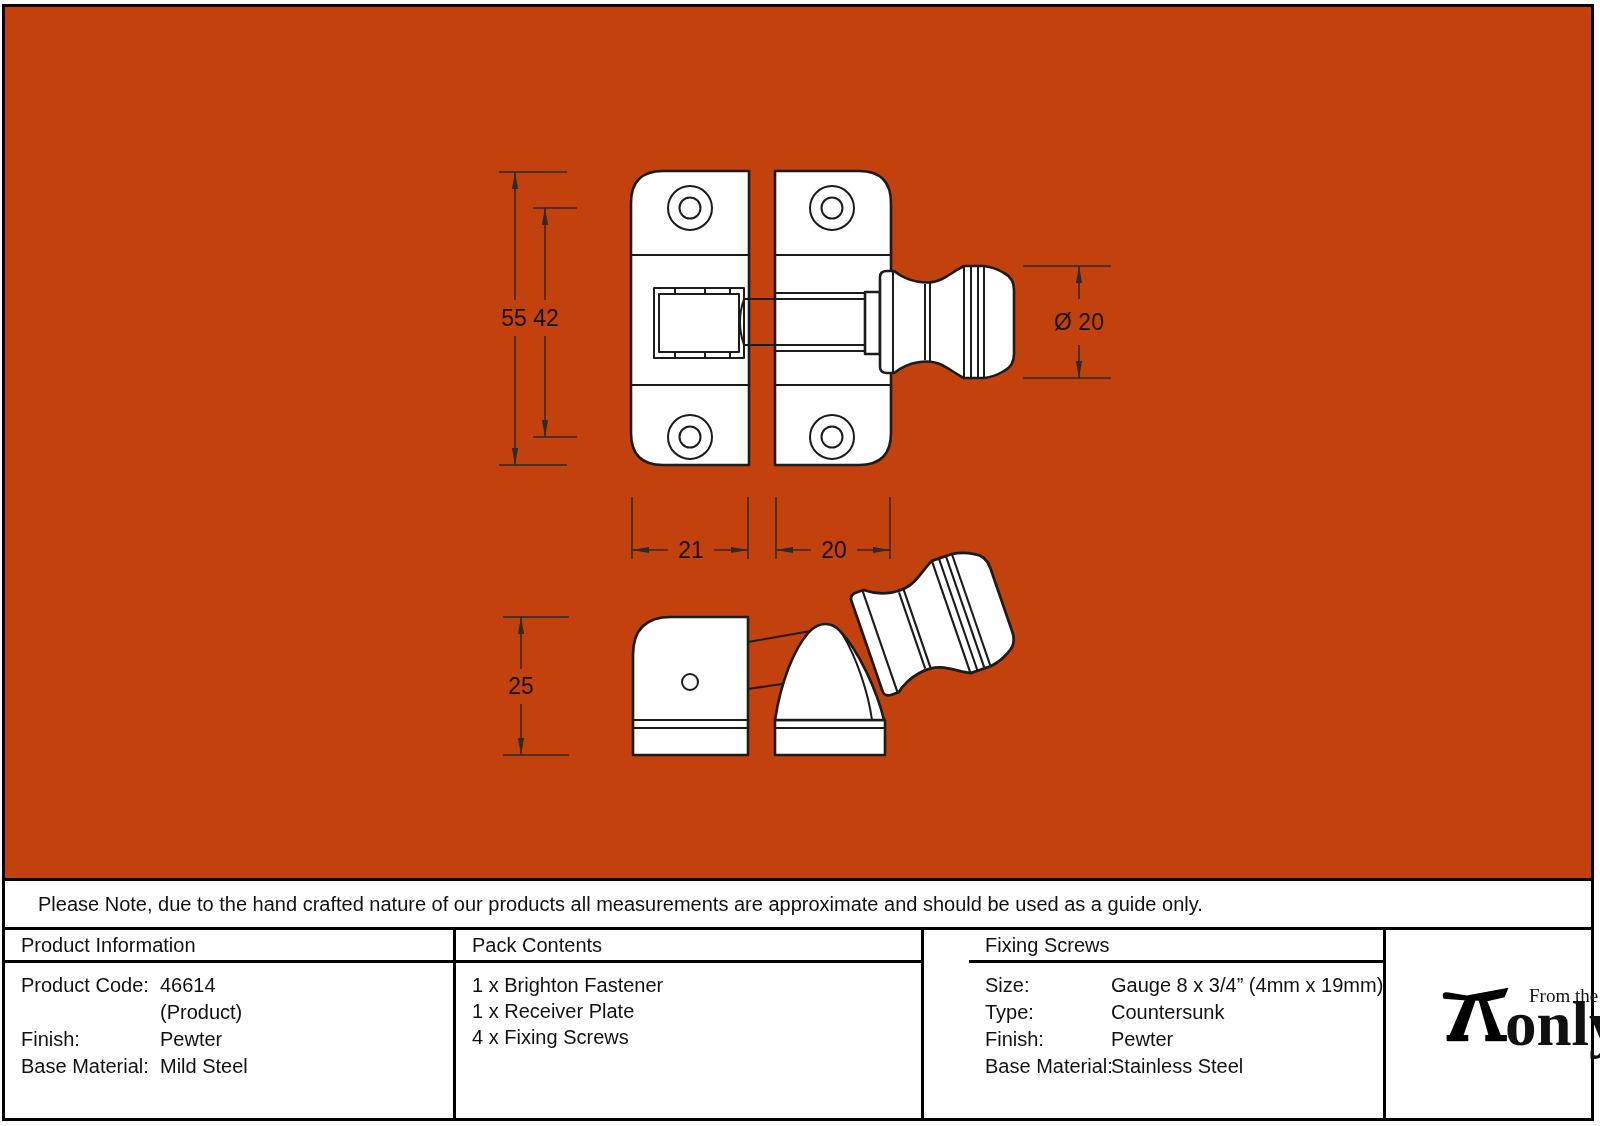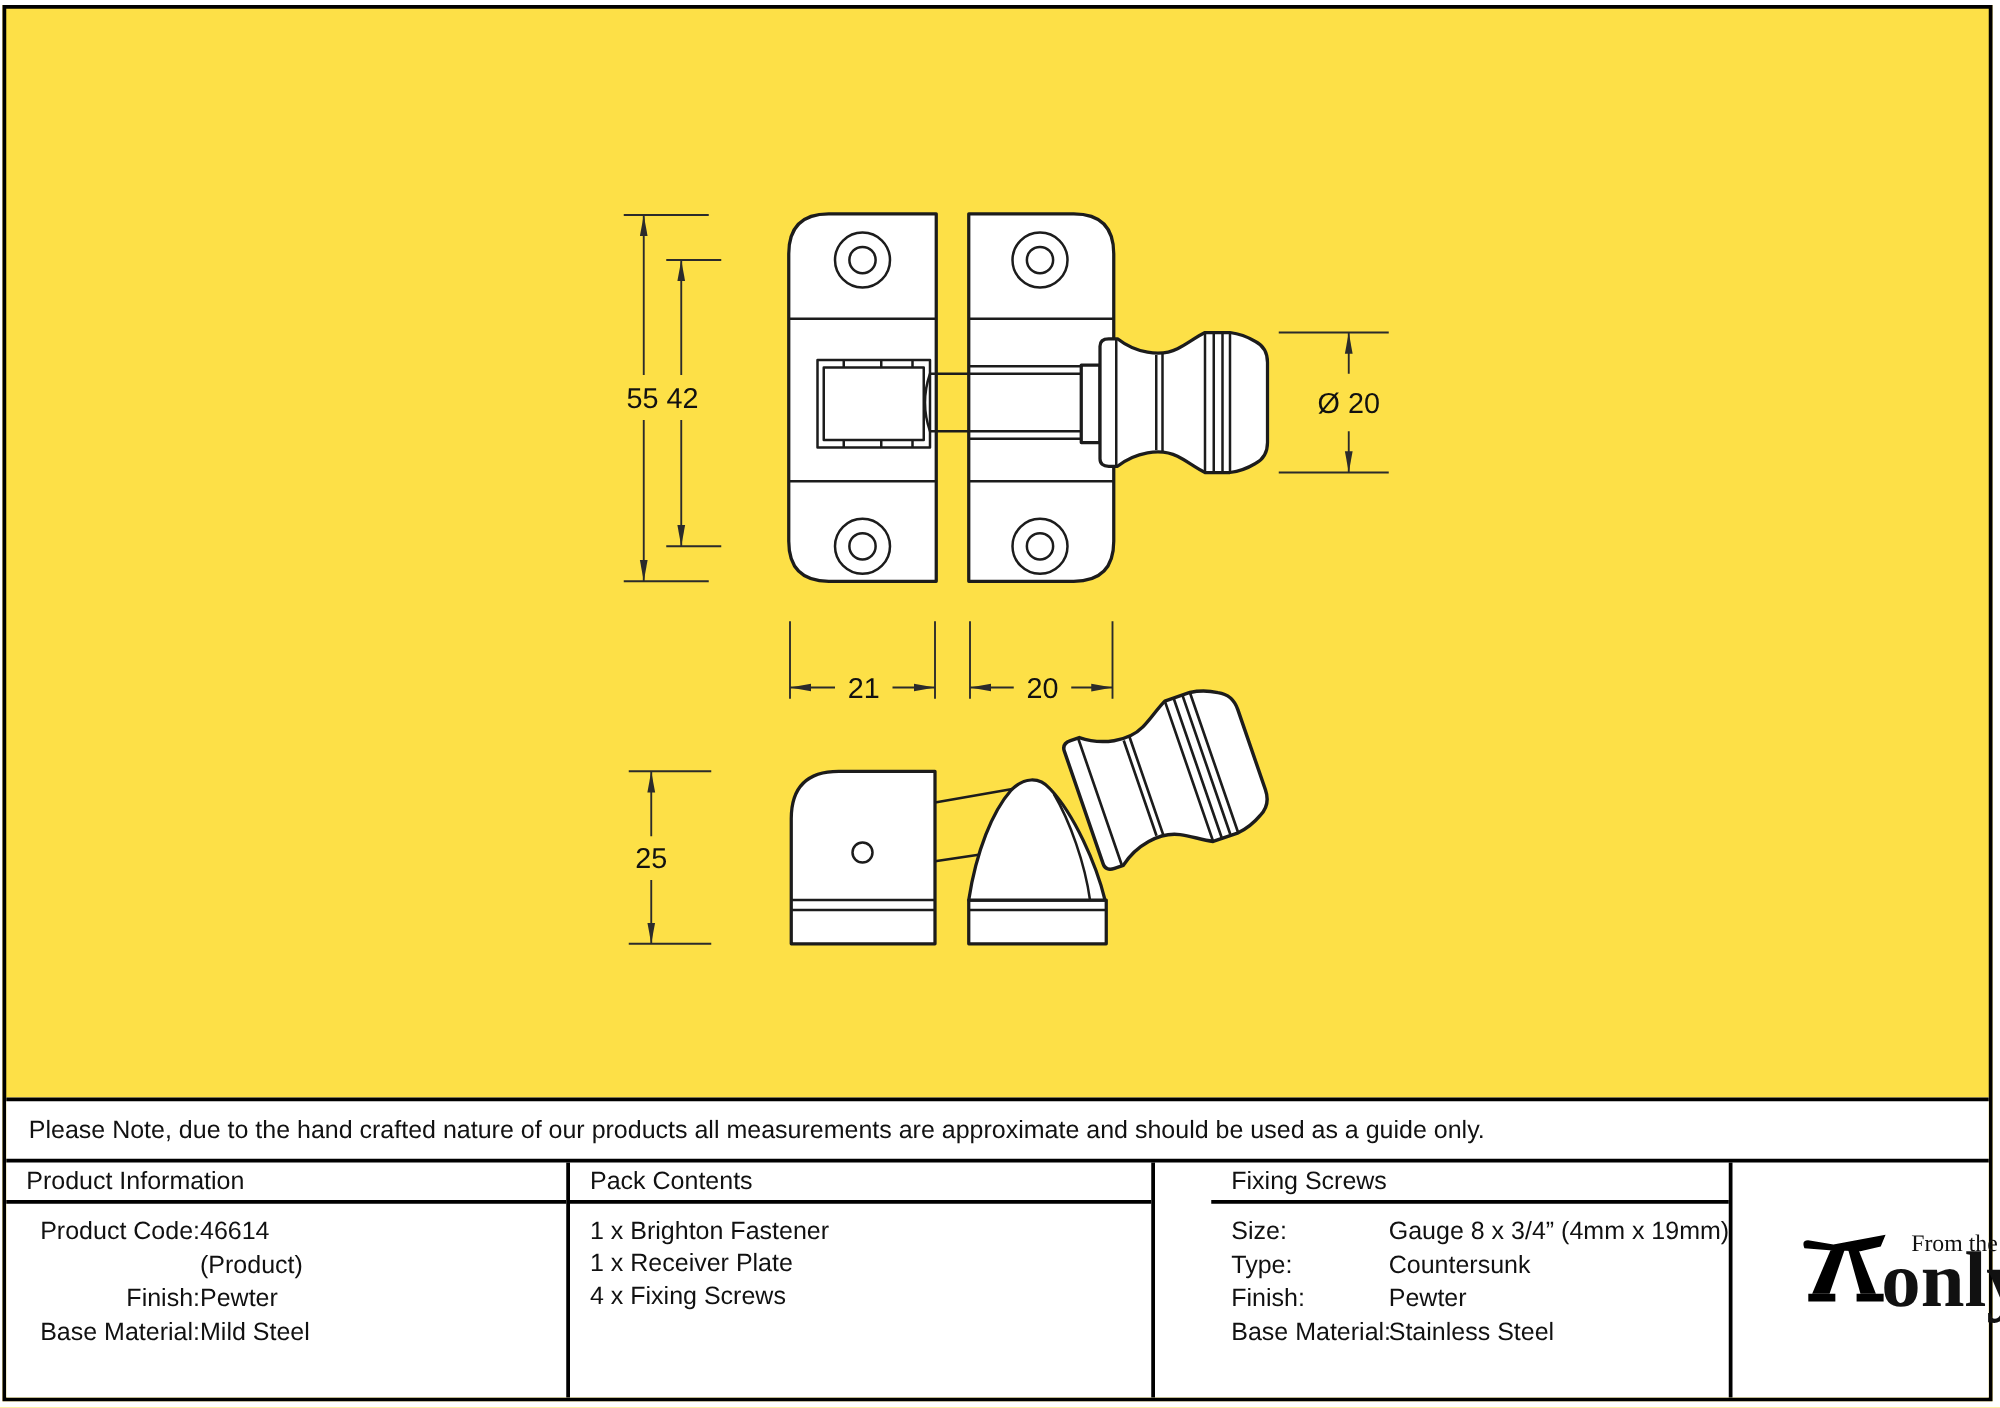--- a/index.html
+++ b/index.html
@@ -3,40 +3,40 @@
 <meta charset="utf-8">
 <style>
   html,body{margin:0;padding:0;}
   body{
     width:1600px;height:1126px;position:relative;background:#fff;
     font-family:"Liberation Sans", sans-serif;color:#111;
     -webkit-font-smoothing:antialiased;
   }
   .frame{
     position:absolute;left:2px;top:4px;width:1592px;height:1117px;
-    border:3px solid #000;box-sizing:border-box;background:#fde047;
+    border:3px solid #000;box-sizing:border-box;background:#c2410c;
   }
   .draw-area{position:absolute;left:0;top:0;width:1586px;height:871px;}
   
   .o{fill:#fff;stroke:#1c1c1c;stroke-width:2.6;stroke-linejoin:round;}
   .d{fill:none;stroke:#1c1c1c;stroke-width:2;stroke-linejoin:round;}
   .dim{fill:none;stroke:#2b2b2b;stroke-width:1.5;}
   .dimtxt{font-family:"Liberation Sans",sans-serif;font-size:23px;fill:#111;text-anchor:middle;}
   
   .bottom{
     position:absolute;left:0;top:871px;right:0;bottom:0;
     border-top:3px solid #000;display:flex;flex-direction:column;background:#fff;
   }
   .note-row{
     height:46px;border-bottom:3px solid #000;display:flex;align-items:center;
-    padding-left:18px;font-size:20px;
+    padding-left:33px;font-size:20px;
   }
   .tbl{flex:1;display:flex;min-height:0;}
   .col{box-sizing:border-box;display:flex;flex-direction:column;}
-  .col1{width:451px;border-right:3px solid #000;text-align:right;}
+  .col1{width:451px;border-right:3px solid #000;}
   .col2{width:468px;border-right:3px solid #000;}
   .col3{width:417px;border-right:3px solid #000;margin-left:45px;}
   .col4{flex:1;position:relative;}
   .hdr{
     height:30px;border-bottom:3px solid #000;display:flex;align-items:center;
     padding-left:16px;font-size:20px;flex:none;
   }
   .cellbody{padding:9px 0 0 16px;font-size:20px;line-height:27px;white-space:nowrap;}
   .row{display:flex;}
   .lbl{width:139px;flex:none;}

